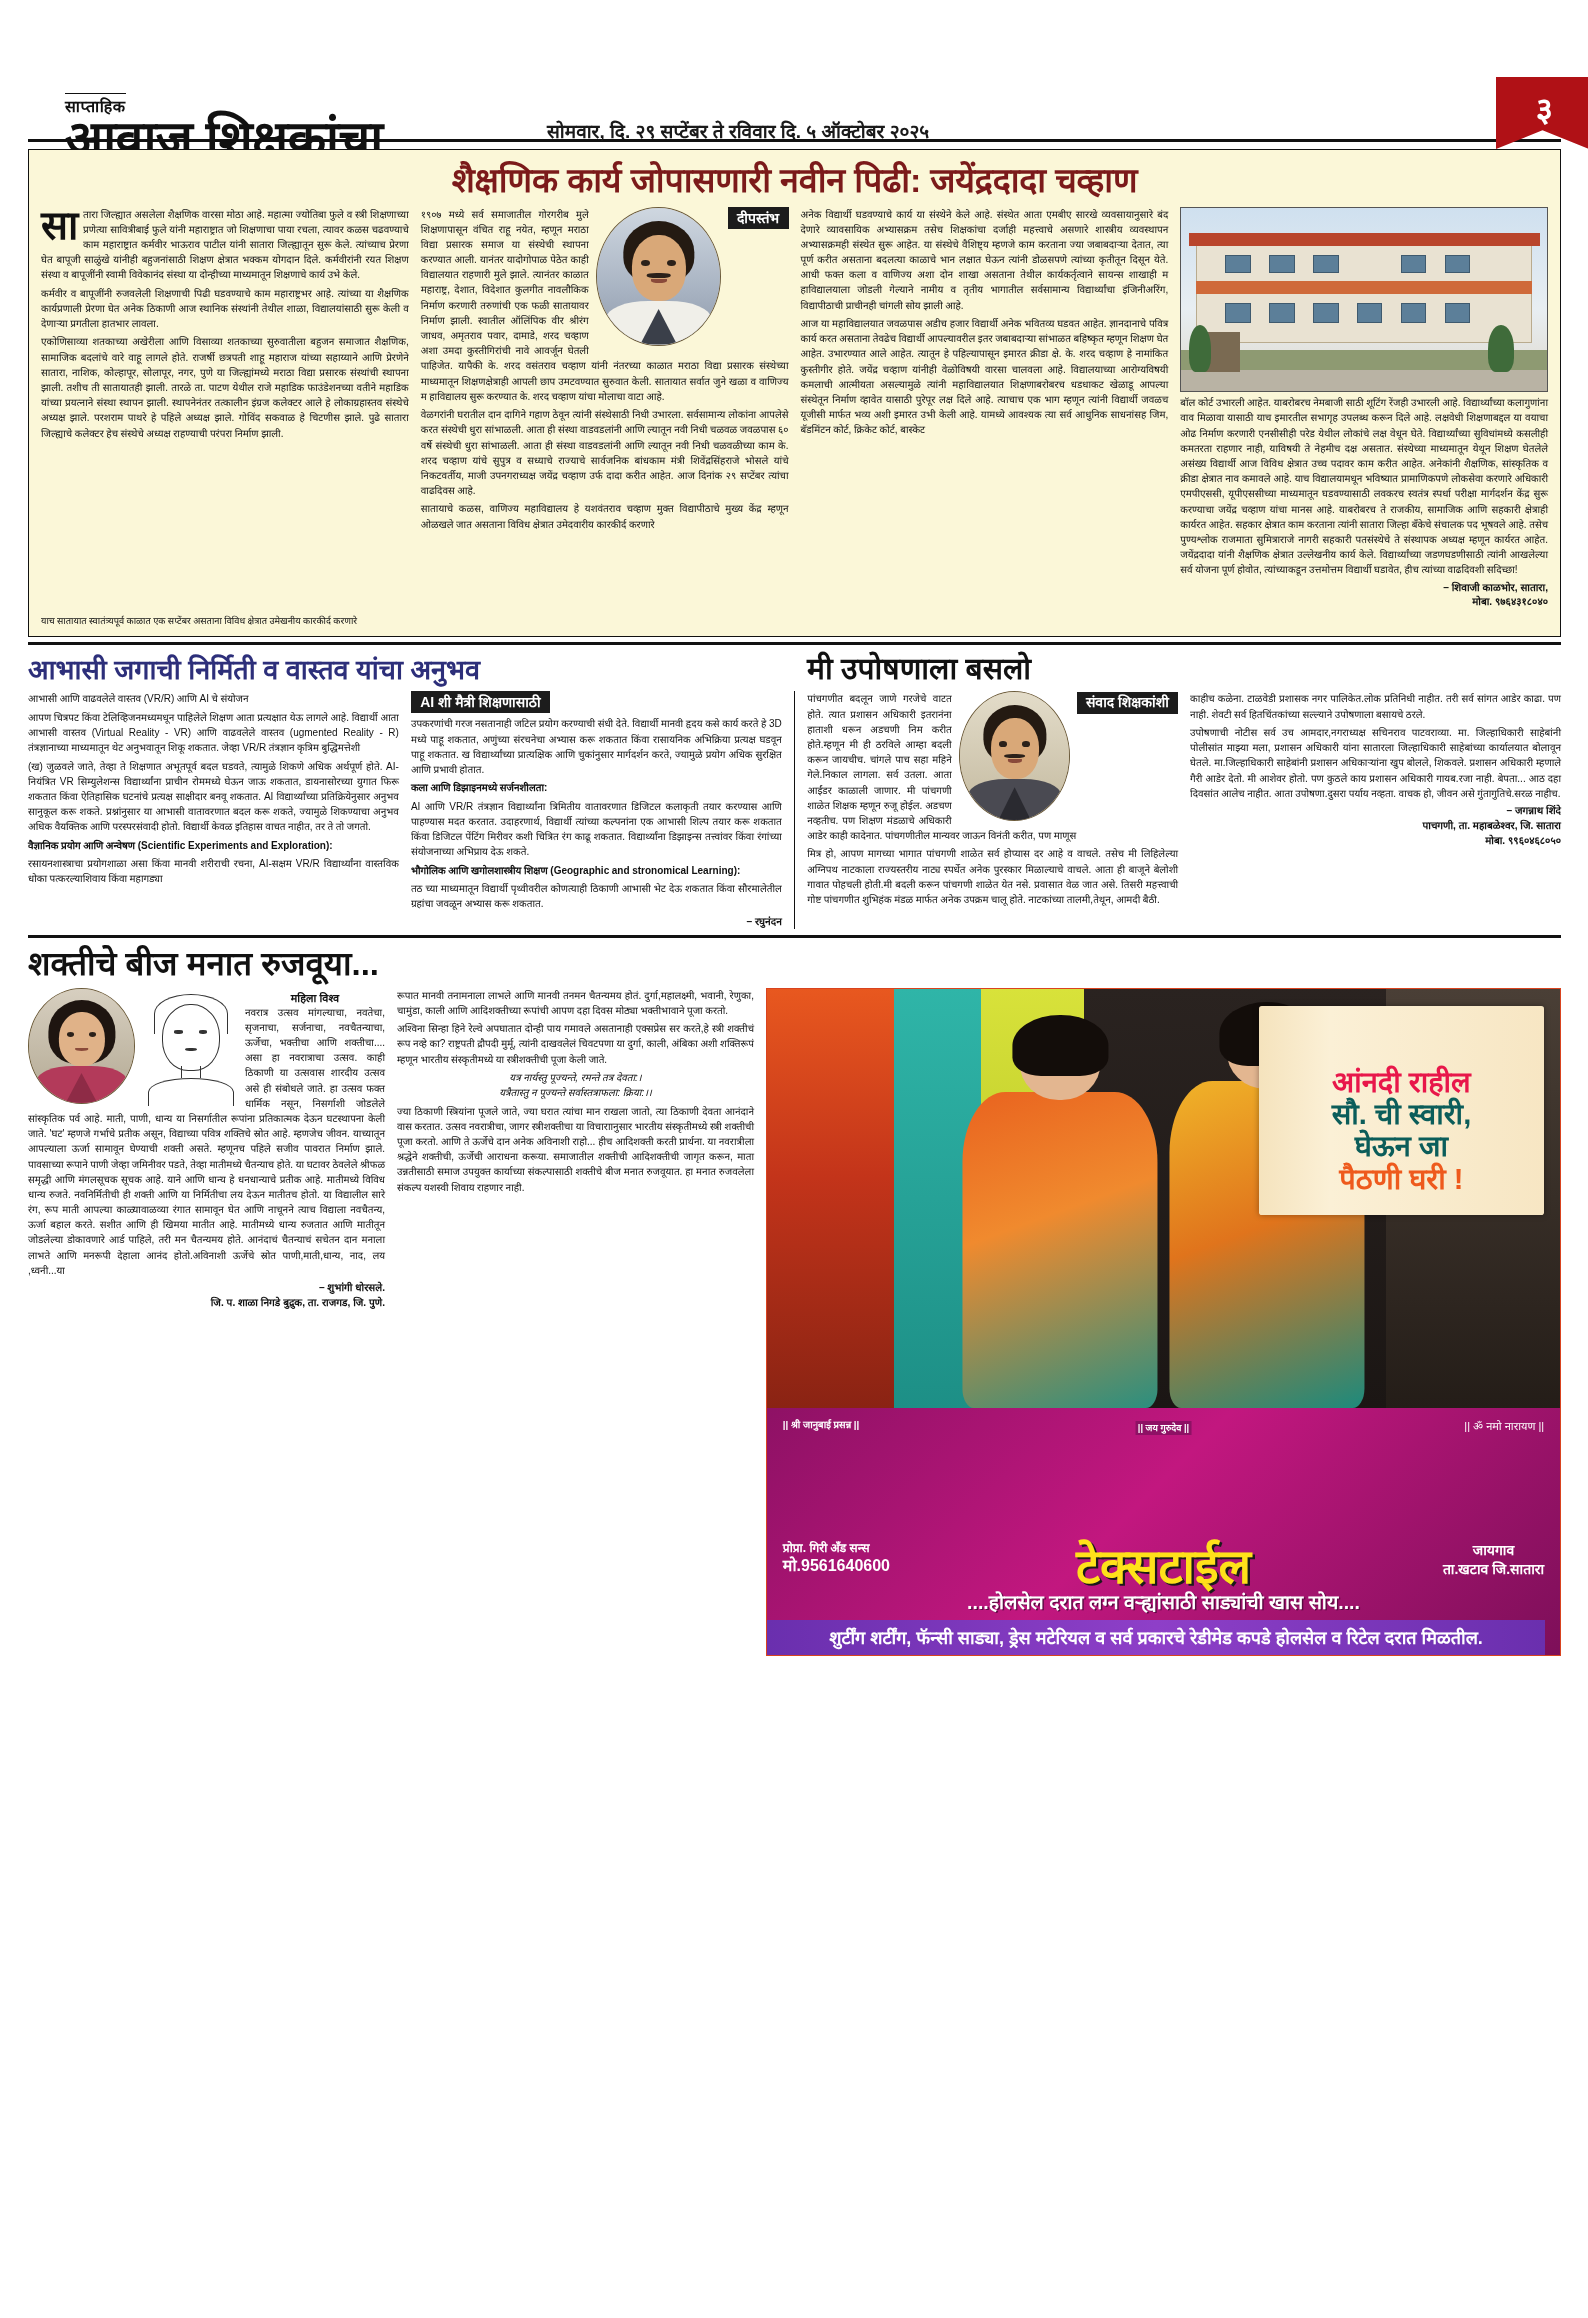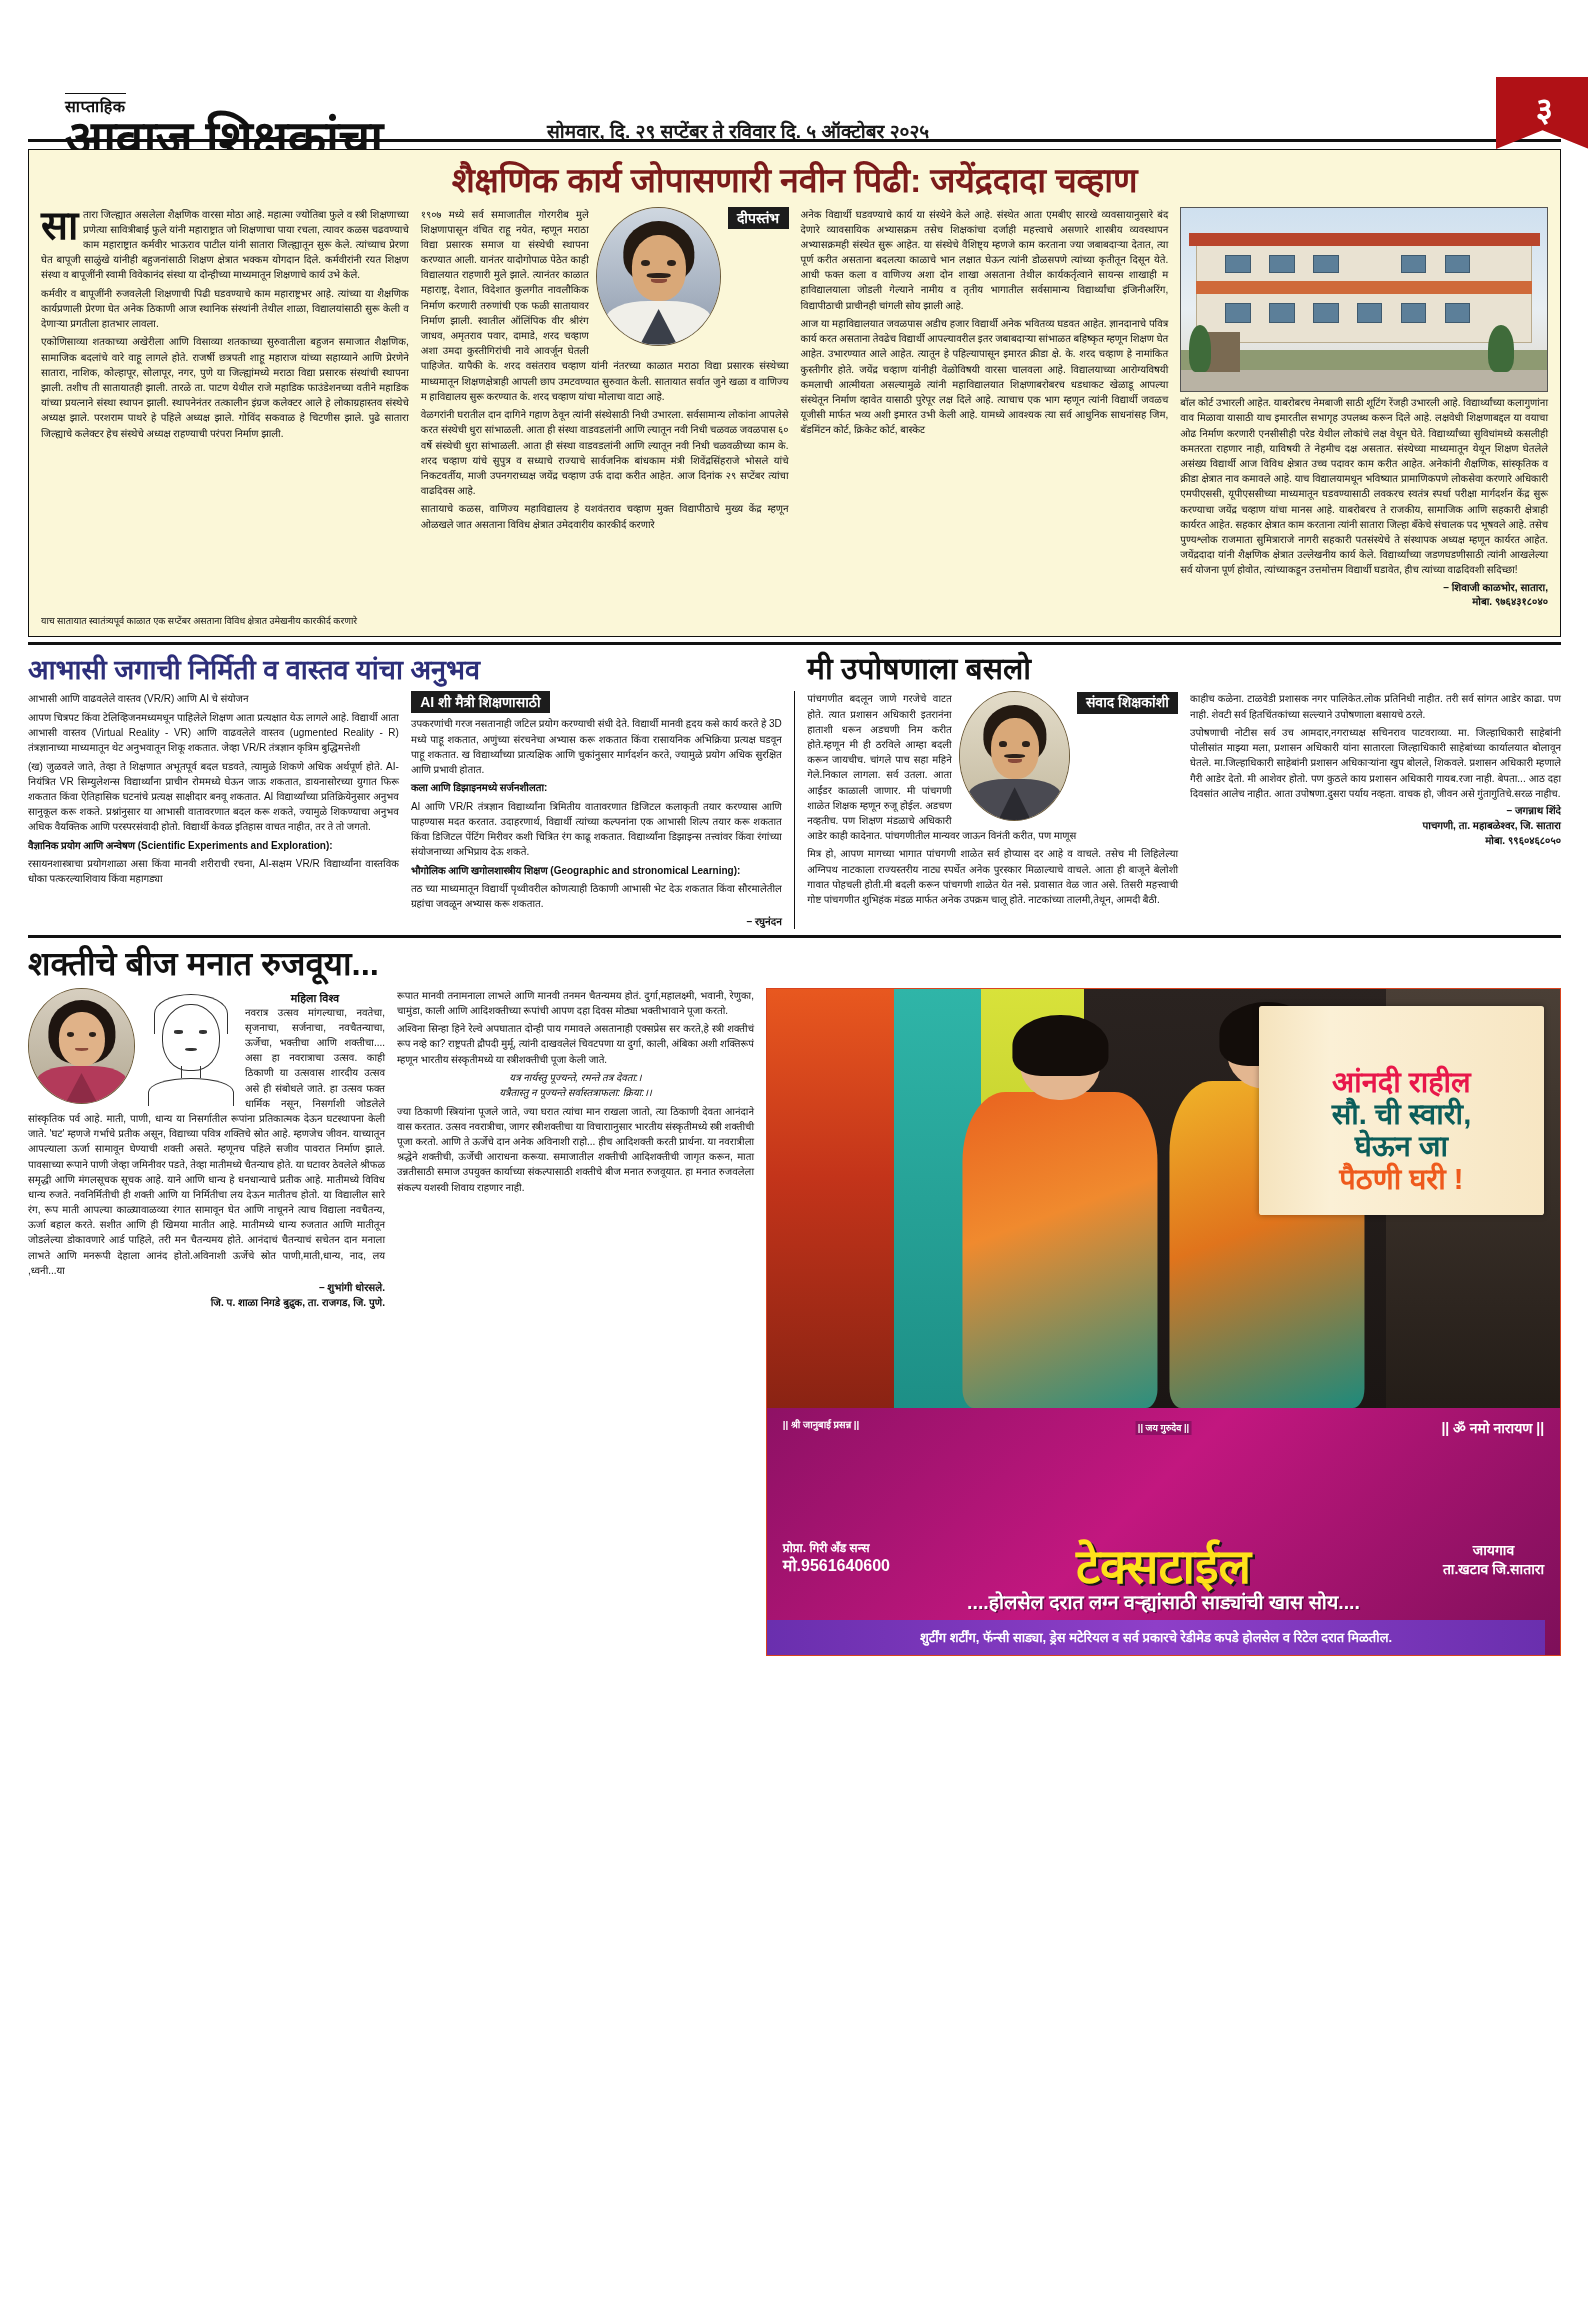--- a/index.html
+++ b/index.html
@@ -205,36 +205,36 @@
       text-shadow:0 0 0 #fff; line-height:1;
   }
   .ad-brand2 {
       position:absolute; left:50%; top:50%; transform:translateX(-50%);
       font-family:"Liberation Sans", sans-serif; font-weight:900; font-size:48px;
       color:#ffe11a; text-shadow:2.3px 2.3px 0 #1a1a1a; white-space:nowrap;
   }
   .ad-tiny-l { position:absolute; left:2%; top:4%; font-family:"Liberation Sans",sans-serif;
       font-size:9.7px; color:#fff; font-weight:700; }
   .ad-tiny-r { position:absolute; right:2%; top:4%; font-family:"Liberation Sans",sans-serif;
-      font-size:14px; color:#fff; font-weight:700; }
+      font-size:11px; color:#fff; font-weight:400; }
   .ad-tiny-c { position:absolute; left:50%; top:5%; transform:translateX(-50%);
       font-family:"Liberation Sans",sans-serif; font-size:9.3px; color:#fff; font-weight:700;
       background:#8e1165; padding:0.5px 2.8px; }
   .ad-prop { position:absolute; left:2%; top:54%; font-family:"Liberation Sans",sans-serif;
       font-size:12px; color:#fff; font-weight:800; line-height:1.25; }
   .ad-mob { font-size:16px; color:#fff; font-weight:700; }
   .ad-place { position:absolute; right:2%; top:54%; text-align:center;
       font-family:"Liberation Sans",sans-serif; font-size:14px; color:#fff; font-weight:800; line-height:1.3; }
   .ad-strap { position:absolute; left:0; right:0; bottom:16%;
       text-align:center; font-family:"Liberation Sans",sans-serif; font-weight:900;
       font-size:19.5px; color:#fff; text-shadow:1.4px 1.4px 0 #5c0a42; }
   .ad-foot { position:absolute; left:0; right:15px; bottom:0; height:14%;
       background:linear-gradient(90deg,#6a2fae,#8e3fc8 50%,#6a2fae);
       display:flex; align-items:center; justify-content:center;
-      font-family:"Liberation Sans",sans-serif; font-weight:800; font-size:13px; color:#fff;
+      font-family:"Liberation Sans",sans-serif; font-weight:800; font-size:18px; color:#fff;
       text-align:left; padding:0 4.6px; }
 
   .illus-woman {
     width:97px; height:116px; float:left; margin:1.9px 5.6px 2.8px 0; position:relative;
   }
   .iw-face { position:absolute; left:20%; top:12%; width:60%; height:58%;
       border:1.4px solid #333; border-radius:48% 48% 45% 45%; background:#fff; }
   .iw-hair { position:absolute; left:12%; top:4%; width:76%; height:34%;
       border:1.4px solid #333; border-top-left-radius:60%; border-top-right-radius:60%;
       background:#fff; border-bottom:none; }

